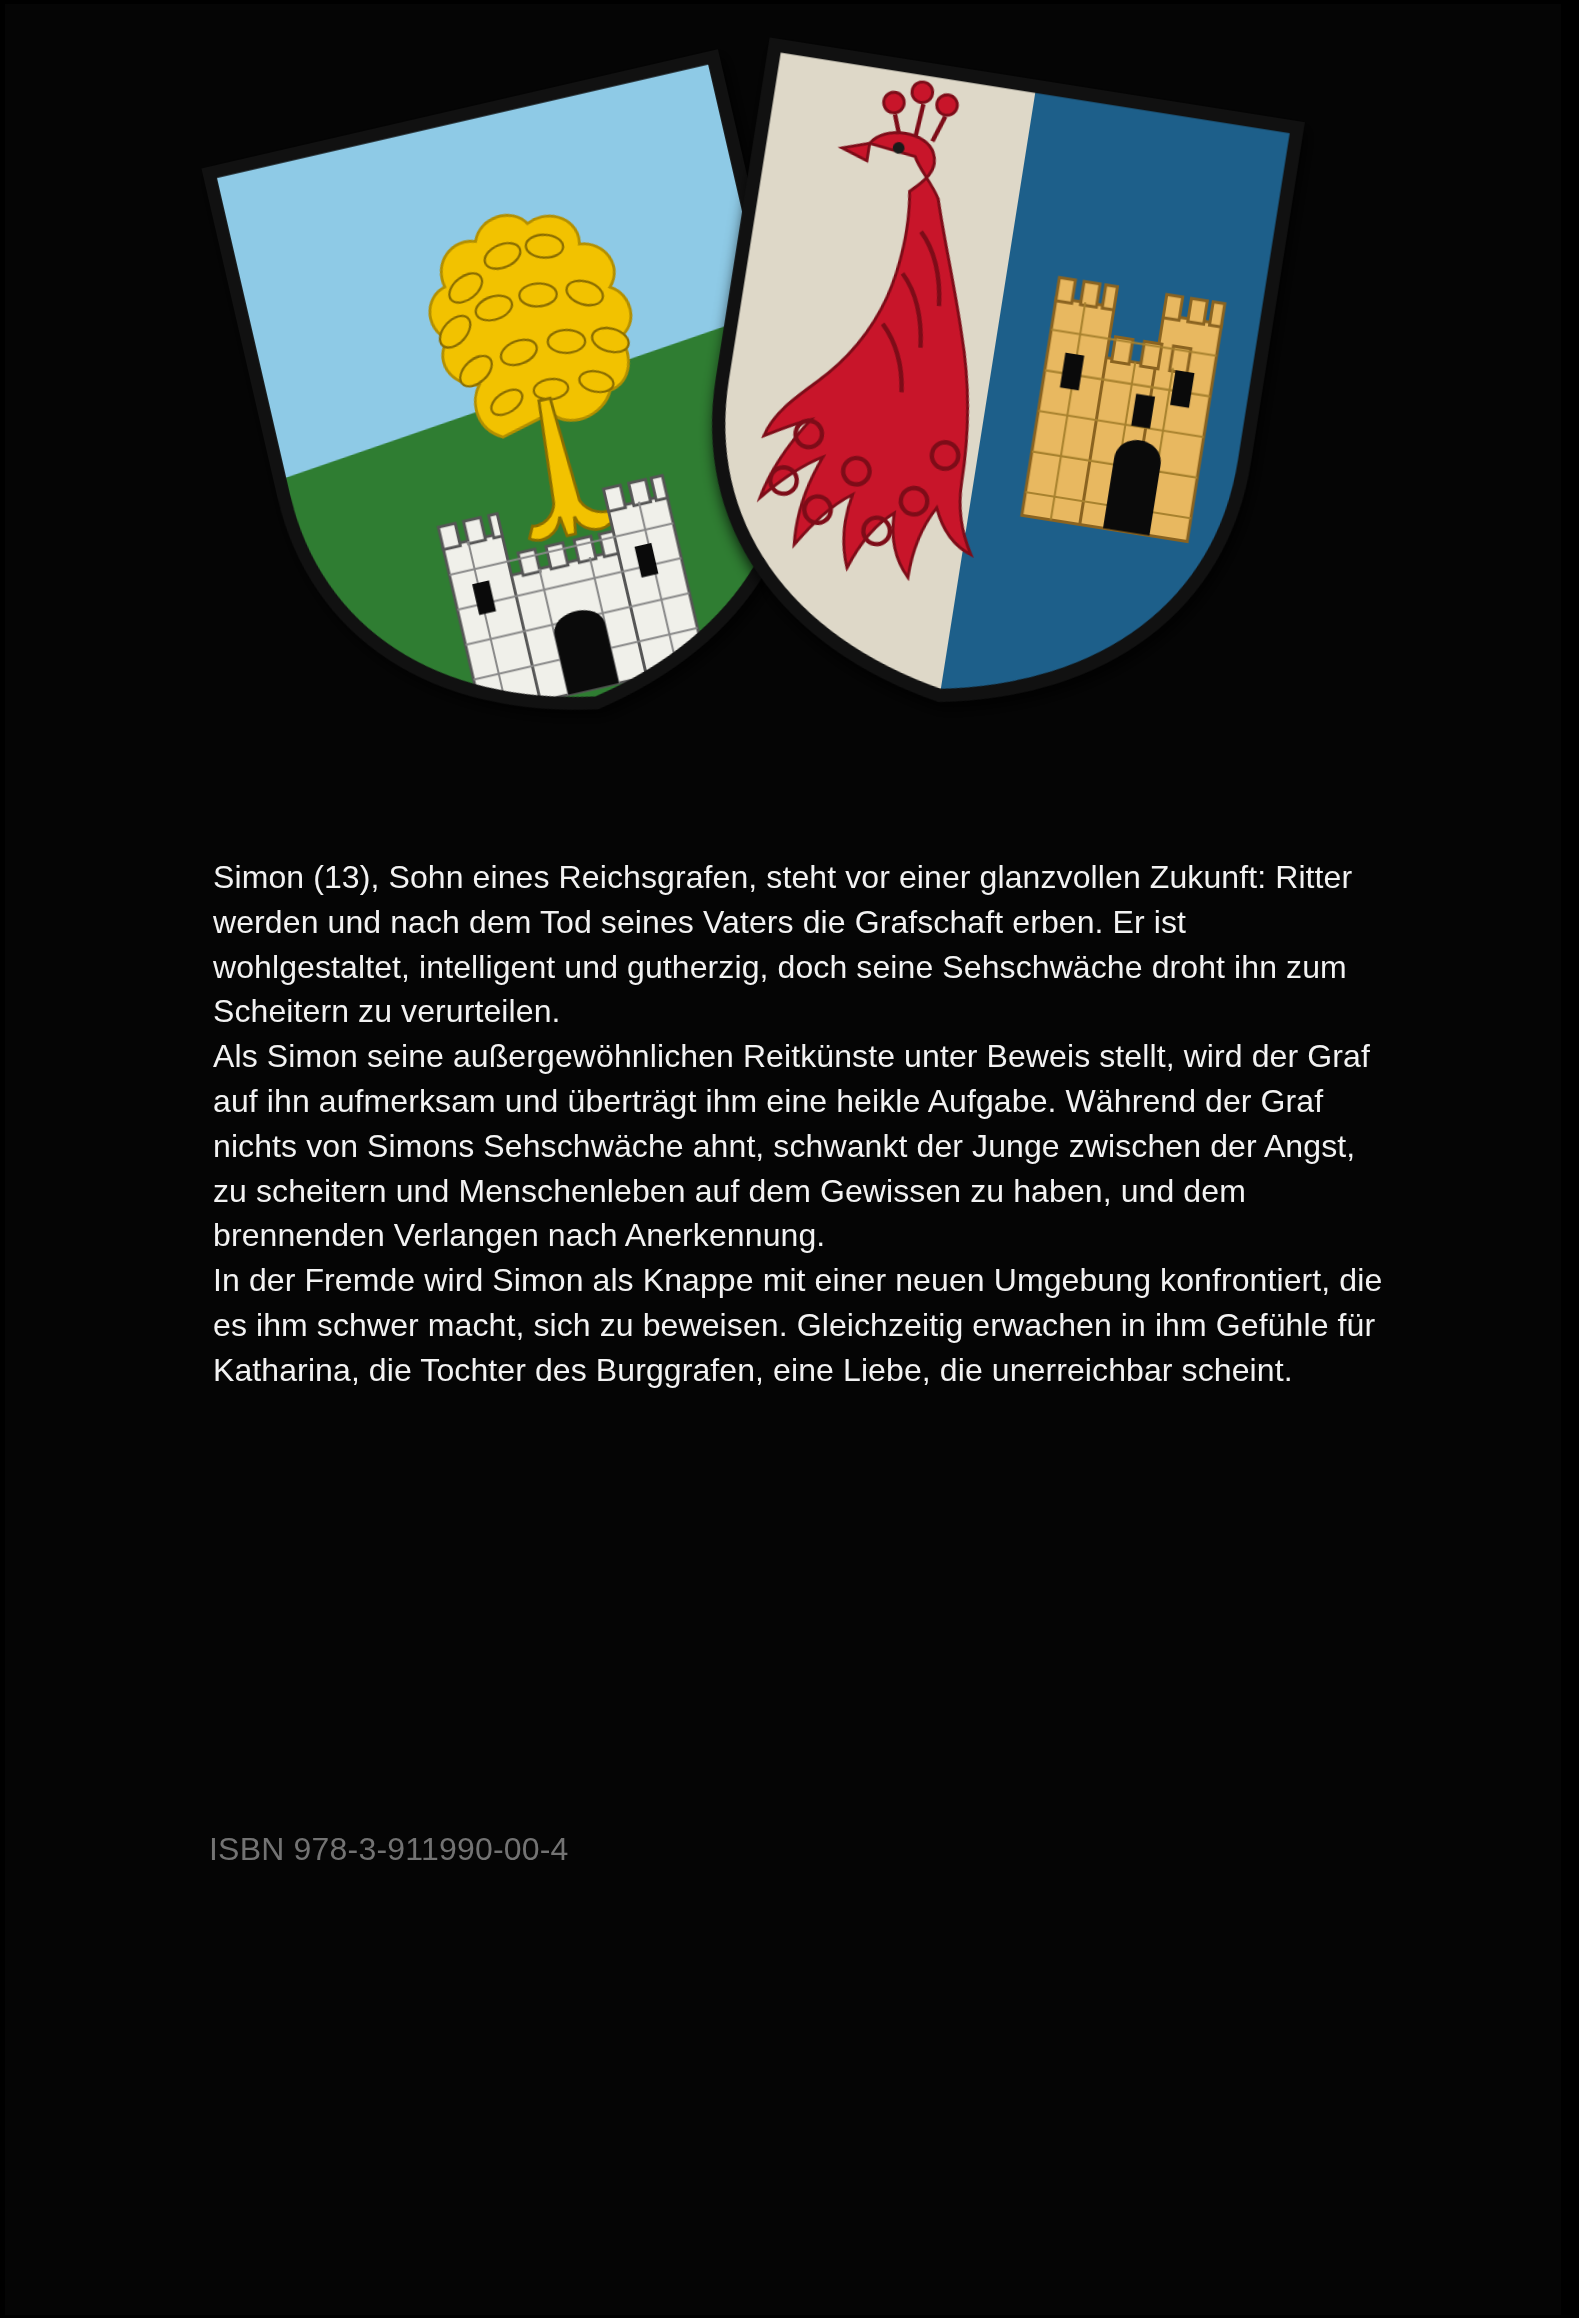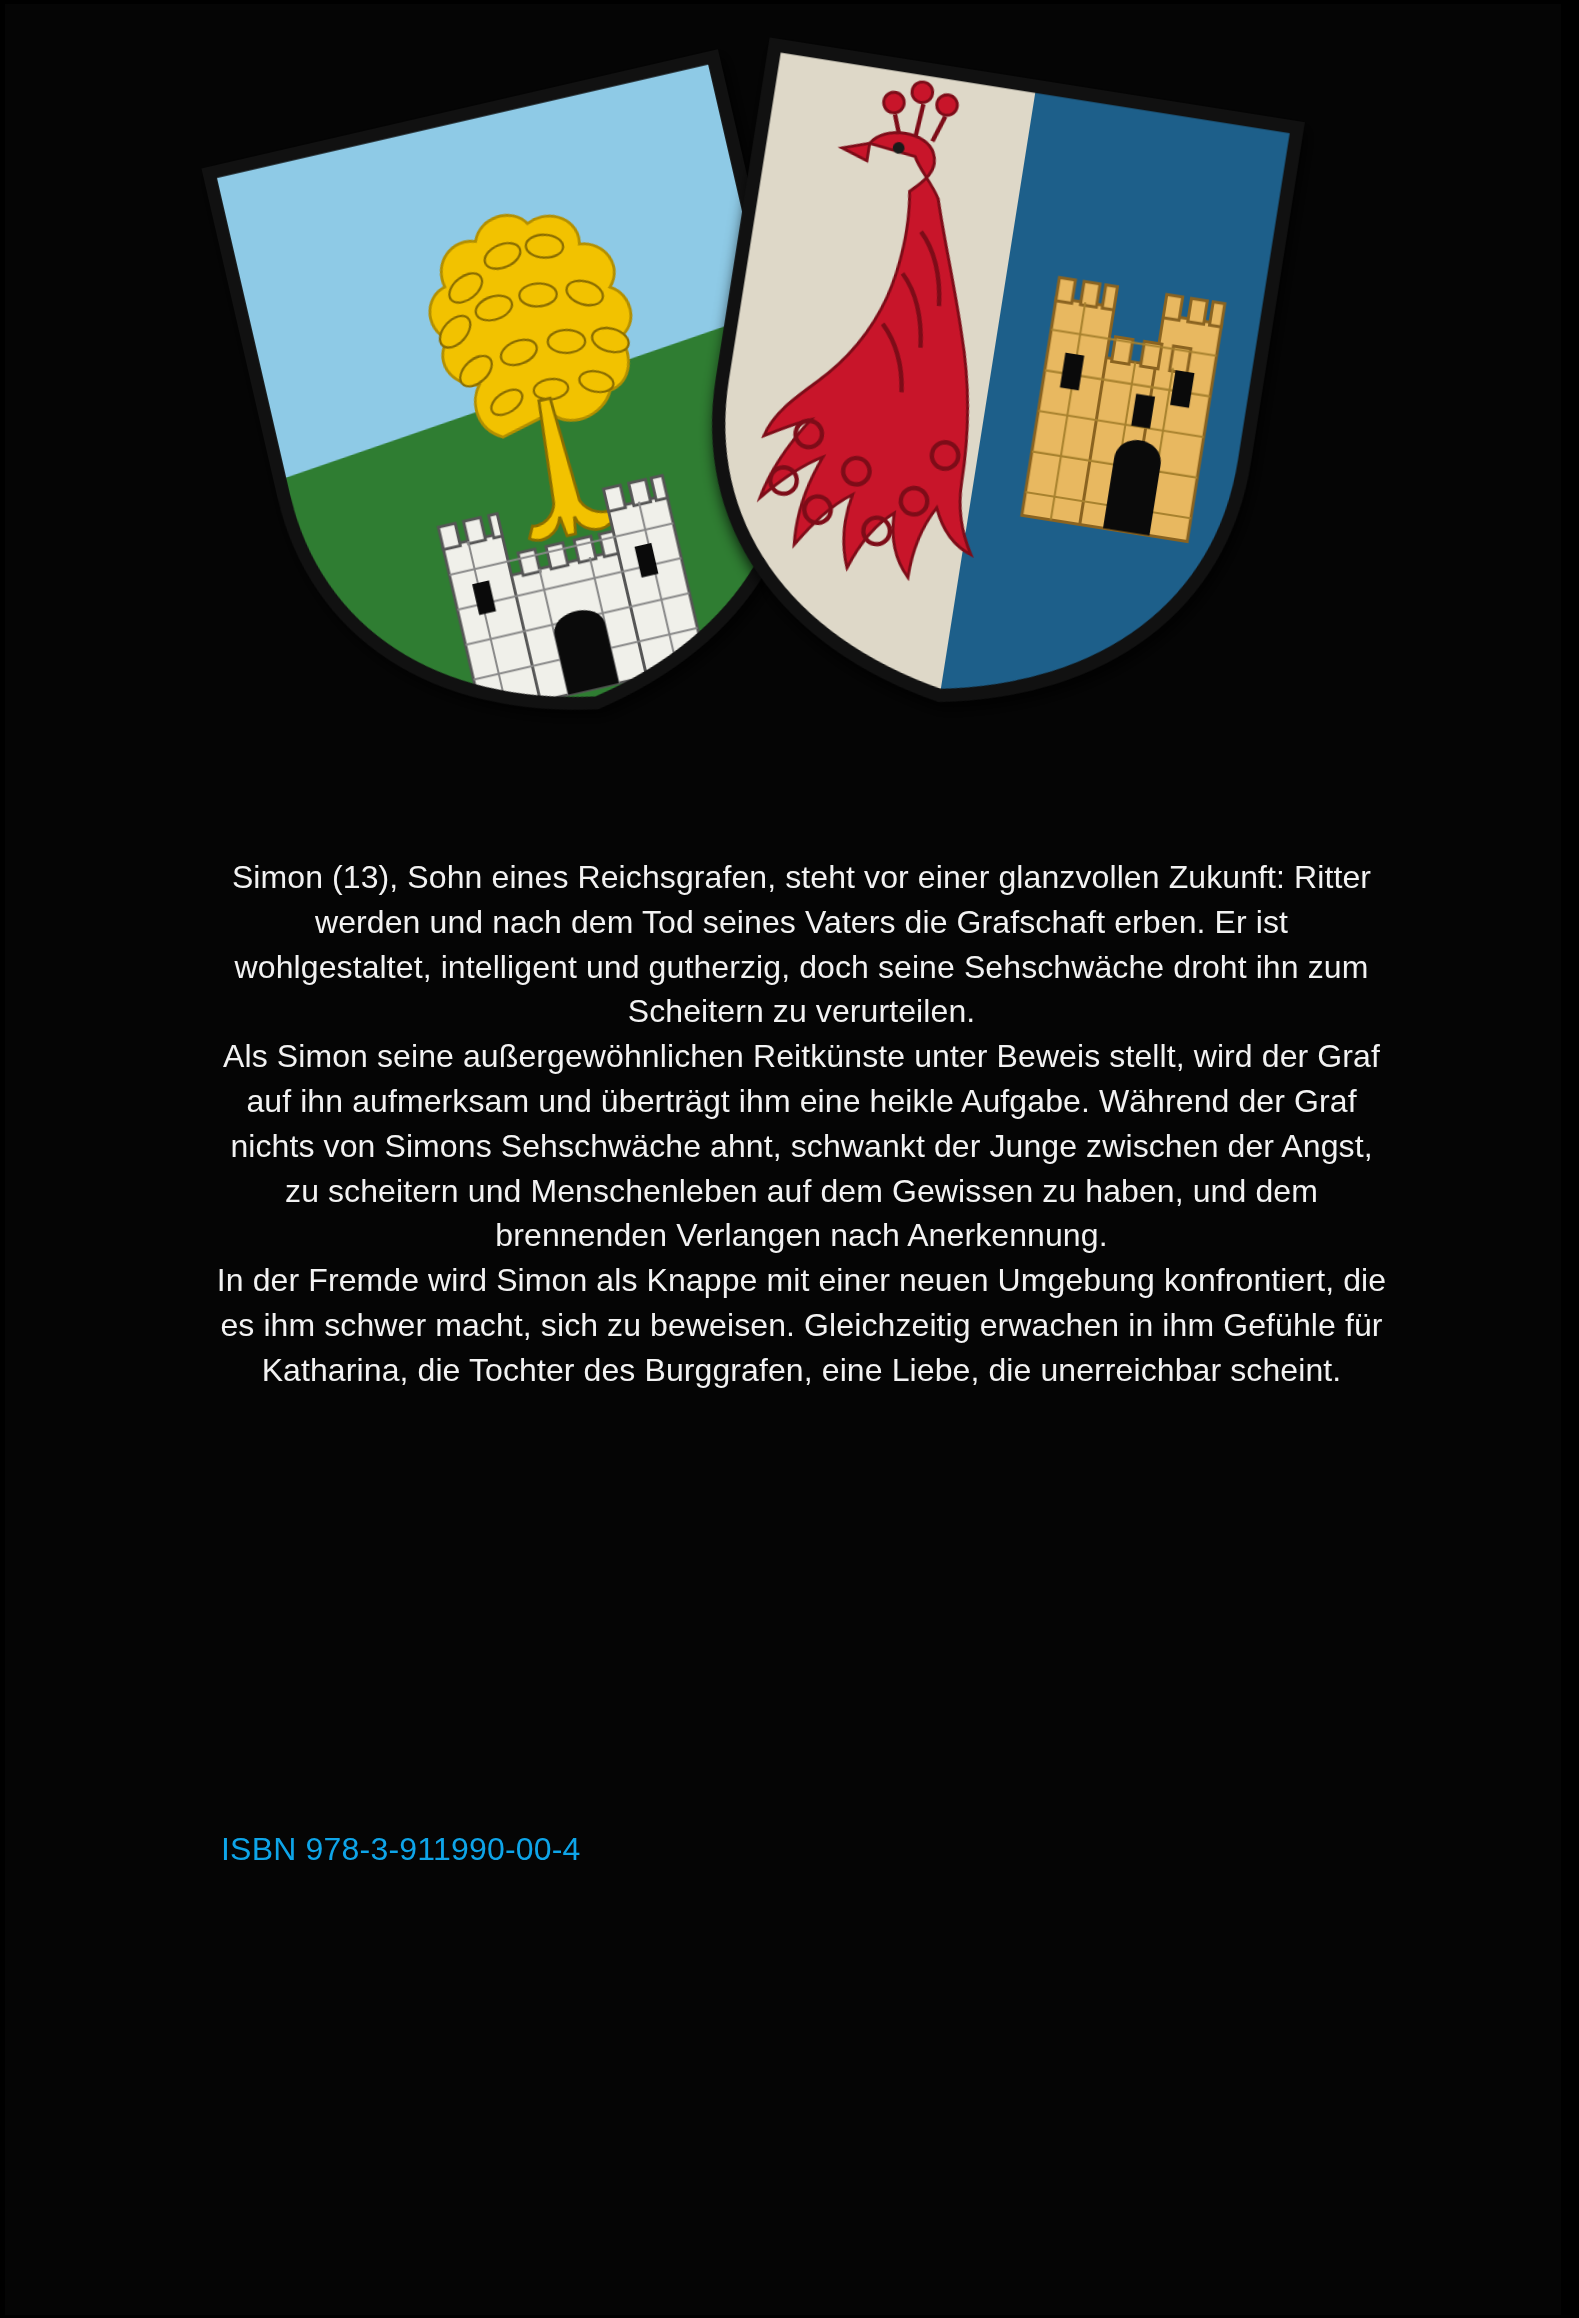--- a/index.html
+++ b/index.html
@@ -18,21 +18,20 @@
     position: relative;
     width: 1566px;
     height: 2319px;
     background: #050505;
     box-sizing: border-box;
     border-left: 5.7px solid #000;
     border-right: 5.7px solid #000;
     border-top: 4.3px solid #000;
     border-bottom: 4.3px solid #000;
     overflow: hidden;
-    text-align: center;
   }
 
   
   .crest-area {
     position: absolute;
     left: 0;
     top: 50px;
     width: 1579px;
     height: 732px;
   }
@@ -75,23 +74,23 @@
     font-size: 32px;
     line-height: 1.40;
     letter-spacing: 0.1px;
   }
   .blurb p {
     margin: 0;
   }
 
   .isbn {
     position: absolute;
-    left: 216px;
+    left: 204px;
     top: 1827px;
-    color: #0ea5e9;
+    color: #737373;
     font-size: 32px;
     letter-spacing: 0.2px;
   }
 </style>
 </head>
 <body>
 
 <div class="page">
 
   <div class="crest-area">

